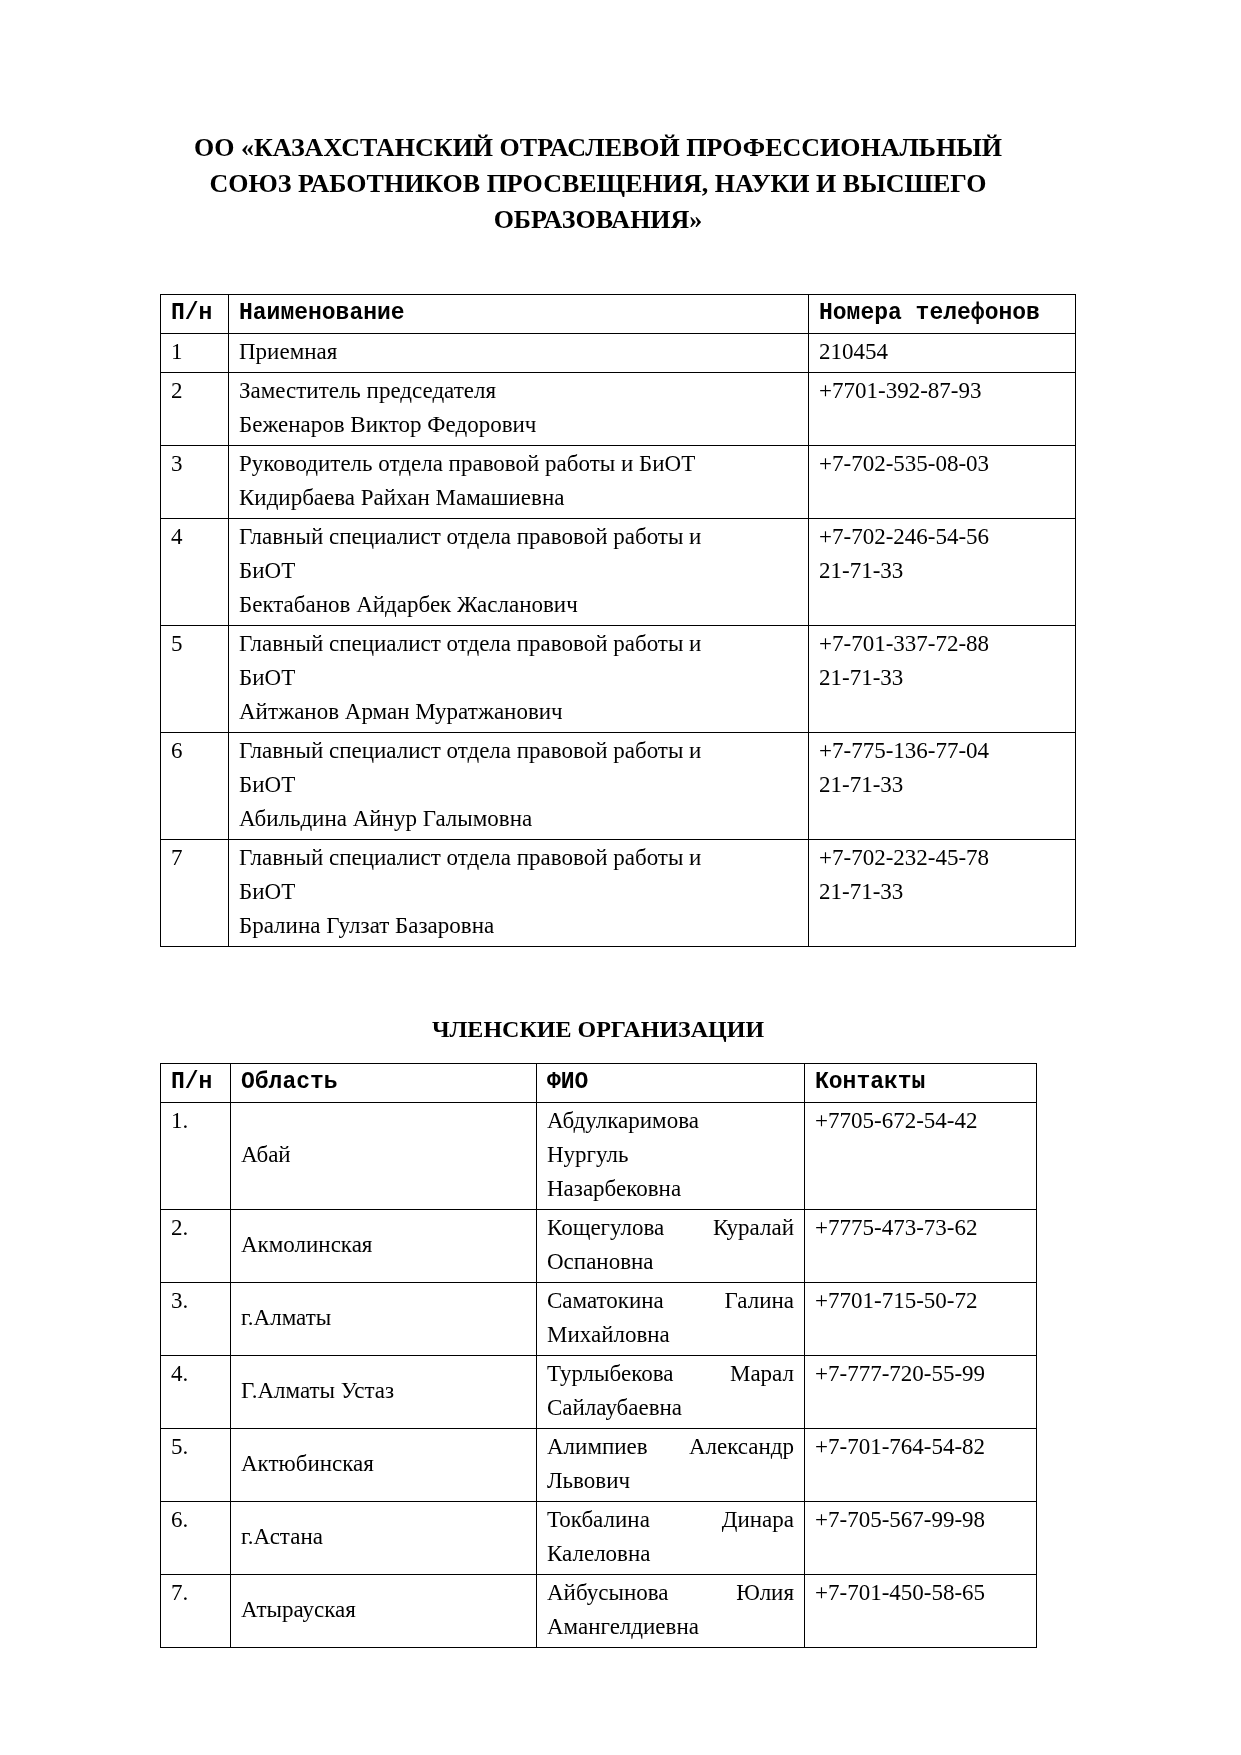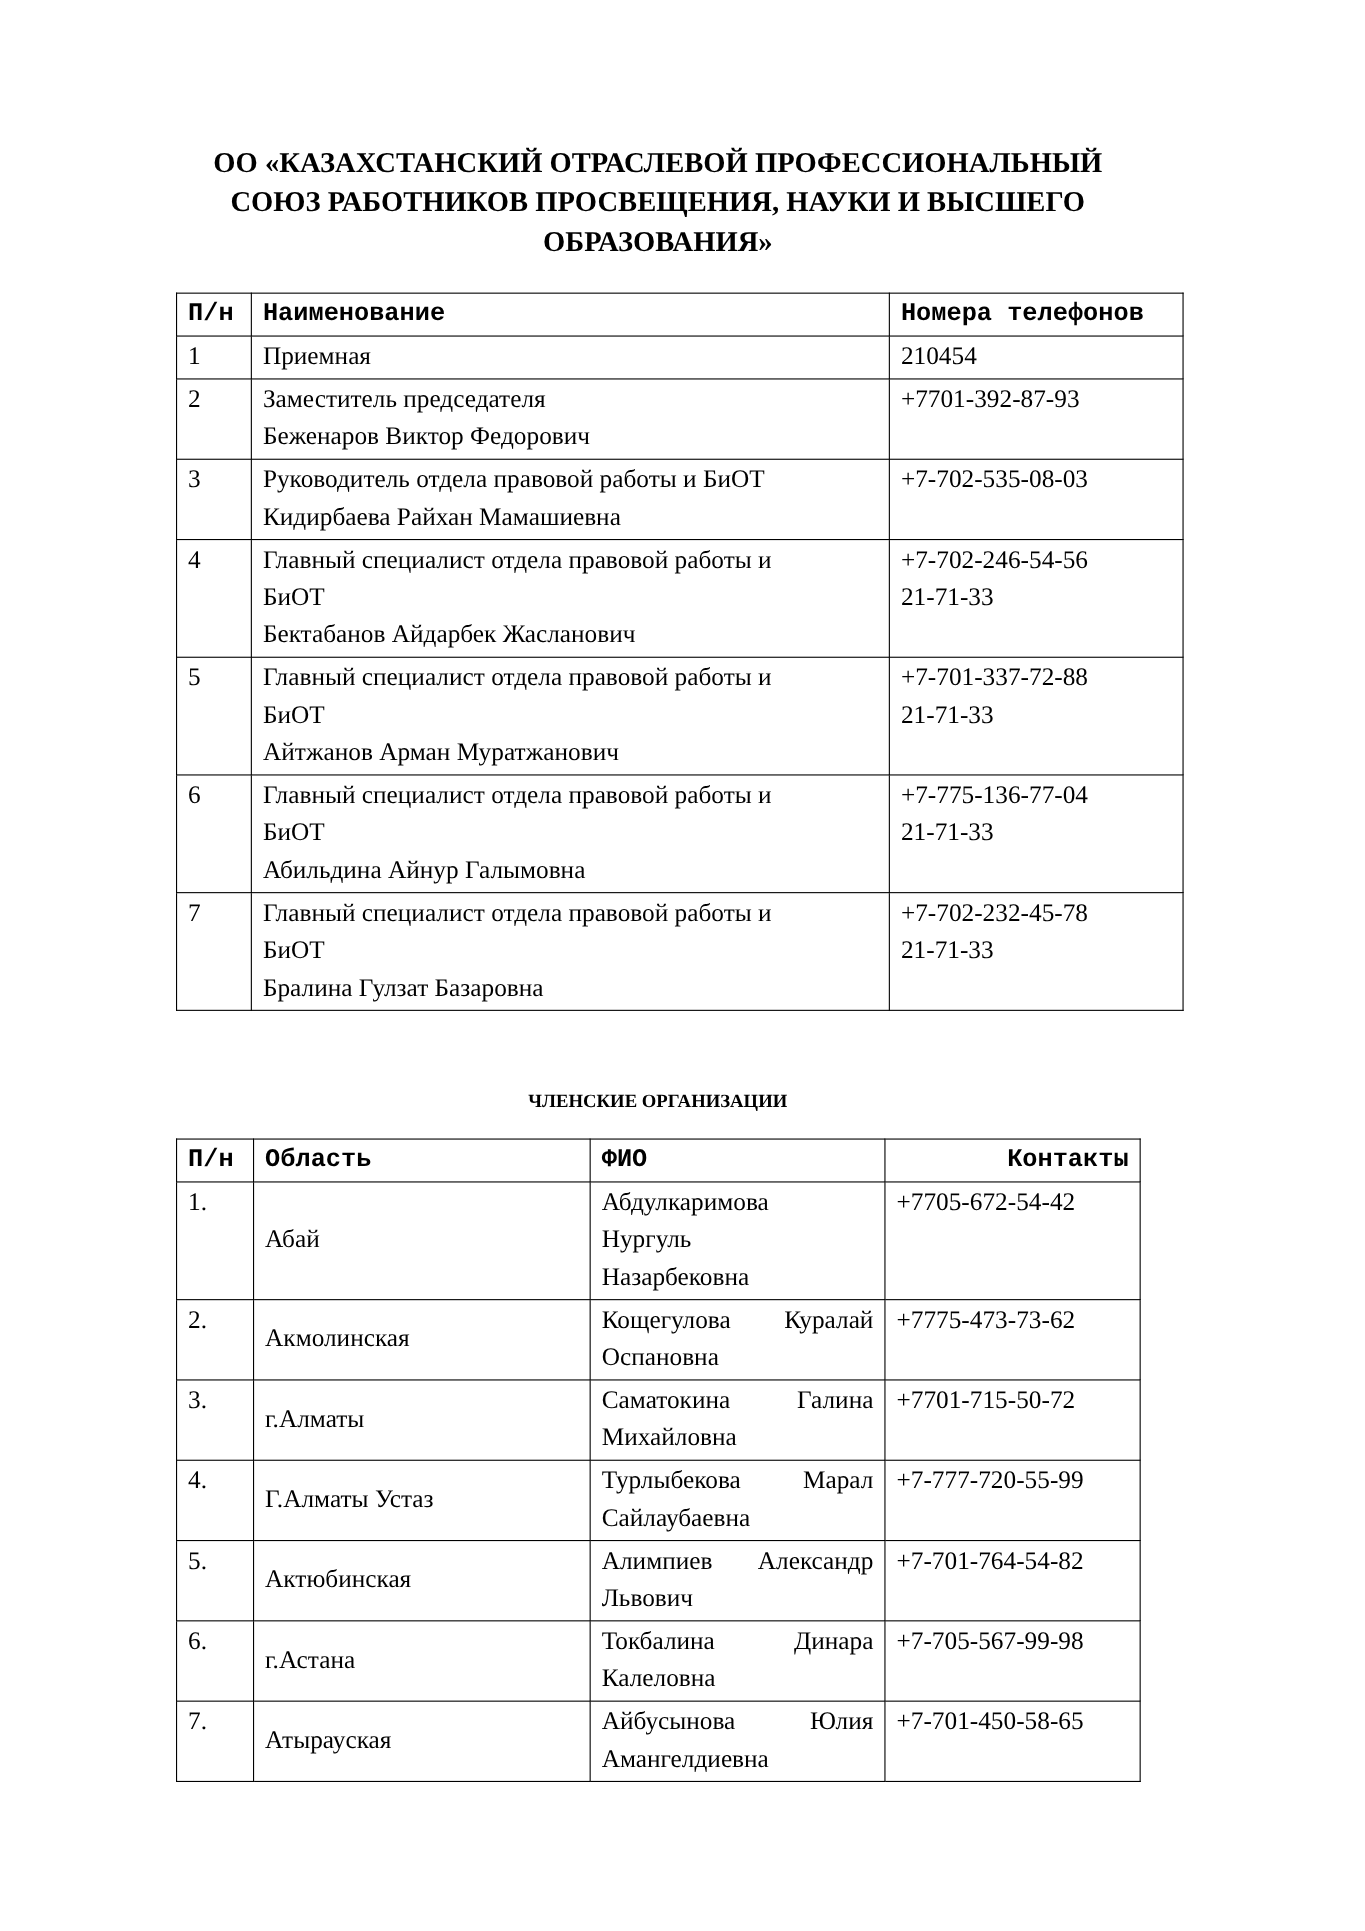--- a/index.html
+++ b/index.html
@@ -15,21 +15,21 @@
   .content {
     width: 876px;
     margin-left: 160px;
     padding-top: 130px;
   }
   .doc-title {
     font-size: 26px;
     font-weight: bold;
     text-align: center;
     line-height: 36px;
-    margin-bottom: 28px;
+    margin-bottom: 56px;
   }
   table.tbl {
     width: 100%;
     border-collapse: collapse;
     table-layout: fixed;
     font-size: 23px;
   }
   table.tbl th, table.tbl td {
     border: 1.5px solid #000000;
     vertical-align: top;
@@ -39,32 +39,32 @@
     overflow: hidden;
   }
   table.tbl th { font-weight: bold; font-family: Liberation Mono, monospace; }
   .line { display: block; }
   
   .tbl-contacts .w-num   { width: 68px; }
   .tbl-contacts .w-name  { width: 580px; }
   .tbl-contacts .w-phone { width: 267px; margin-top: 36px; }
   
   .section-title {
-    font-size: 17px;
+    font-size: 24px;
     font-weight: bold;
     text-align: center;
     line-height: 36px;
     margin-top: 64px;
     margin-bottom: 16px;
   }
   
   .tbl-orgs .w-num     { width: 70px; }
   .tbl-orgs .w-region  { width: 306px; margin-left: 32px; }
   .tbl-orgs .w-fio     { width: 268px; margin-left: 45px; }
-  .tbl-orgs .w-contact { width: 232px; text-align: right; }
+  .tbl-orgs .w-contact { width: 232px; }
   
   .tbl-orgs td.c-region { vertical-align: middle; }
   
   .c-fio .line:not(:last-child) {
     text-align: justify;
     text-align-last: justify;
   }
 </style>
 </head>
 <body>

